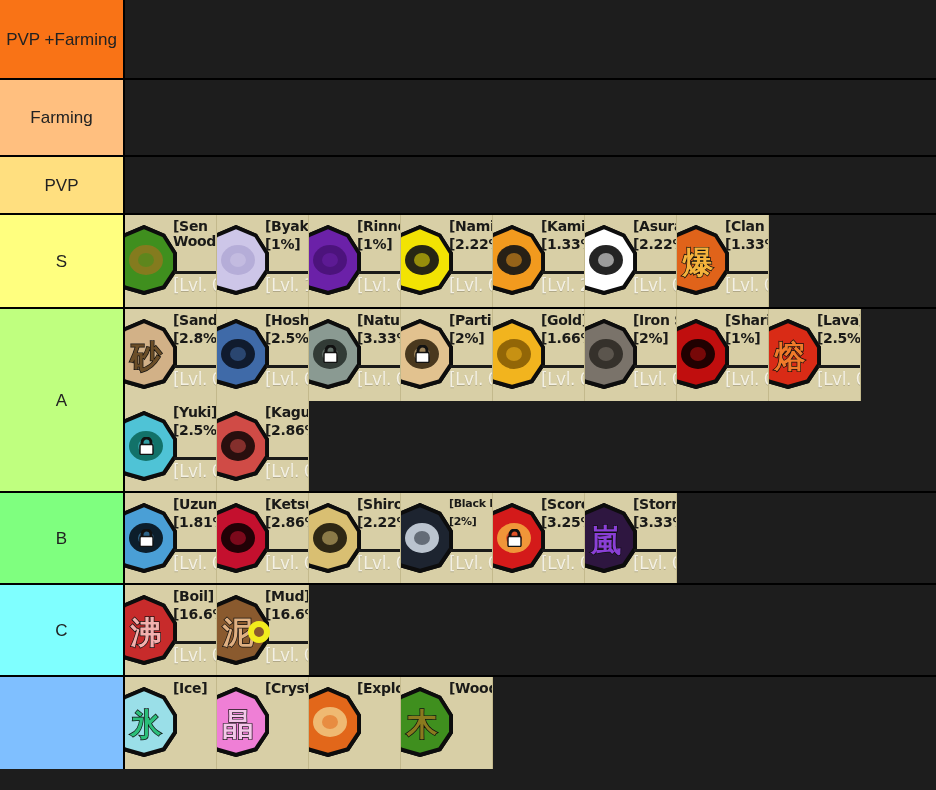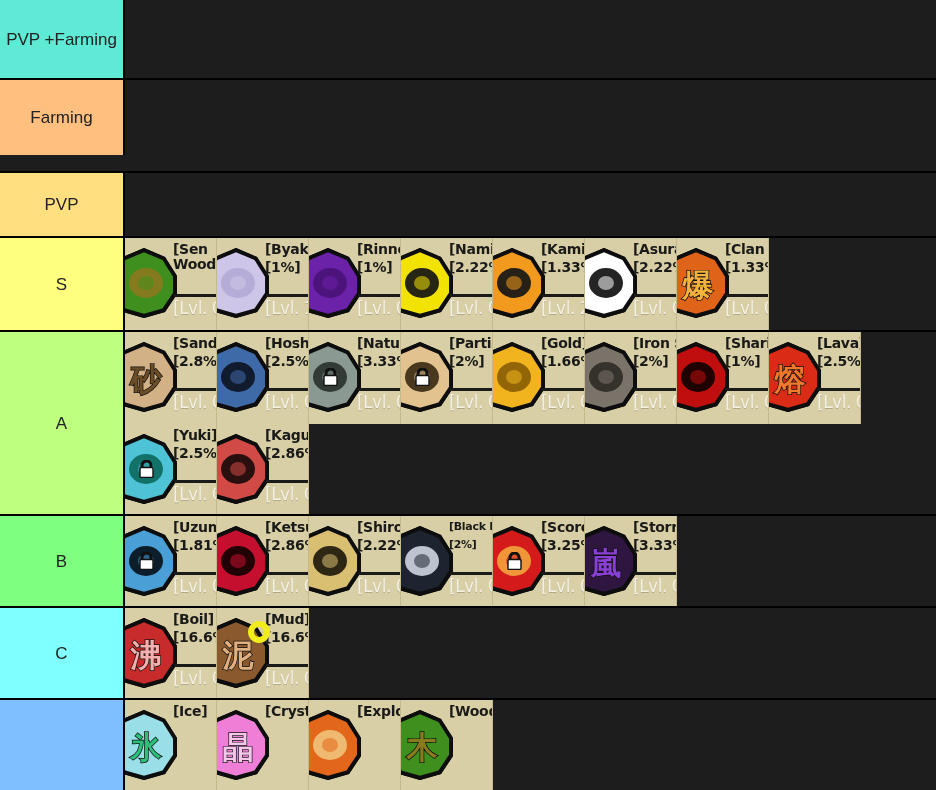--- a/index.html
+++ b/index.html
@@ -140,33 +140,33 @@
   }
 </style>
 </head>
 <body>
 
 <div id="board">
 
 
   <div id="tiers">
       <div class="tier" style="height: 78px;">
-        <div class="tier-label" style="background: #5eead4;">
+        <div class="tier-label" style="background: #f97316;">
           <div>PVP +</div>
           <div>Farming</div>
         </div>
         <div class="tier-body"></div>
       </div>
       <div class="tier" style="height: 77px;">
         <div class="tier-label" style="background: rgb(255, 191, 127);">
           <div>Farming</div>
         </div>
         <div class="tier-body"></div>
       </div>
-      <div class="tier" style="height: 65px; margin-top: 16px;">
+      <div class="tier" style="height: 58px;">
         <div class="tier-label" style="background: rgb(255, 223, 127);">
           <div>PVP</div>
         </div>
         <div class="tier-body"></div>
       </div>
       <div class="tier" style="height: 94px;">
         <div class="tier-label" style="background: rgb(255, 255, 127);">
           <div>S</div>
         </div>
         <div class="tier-body">

